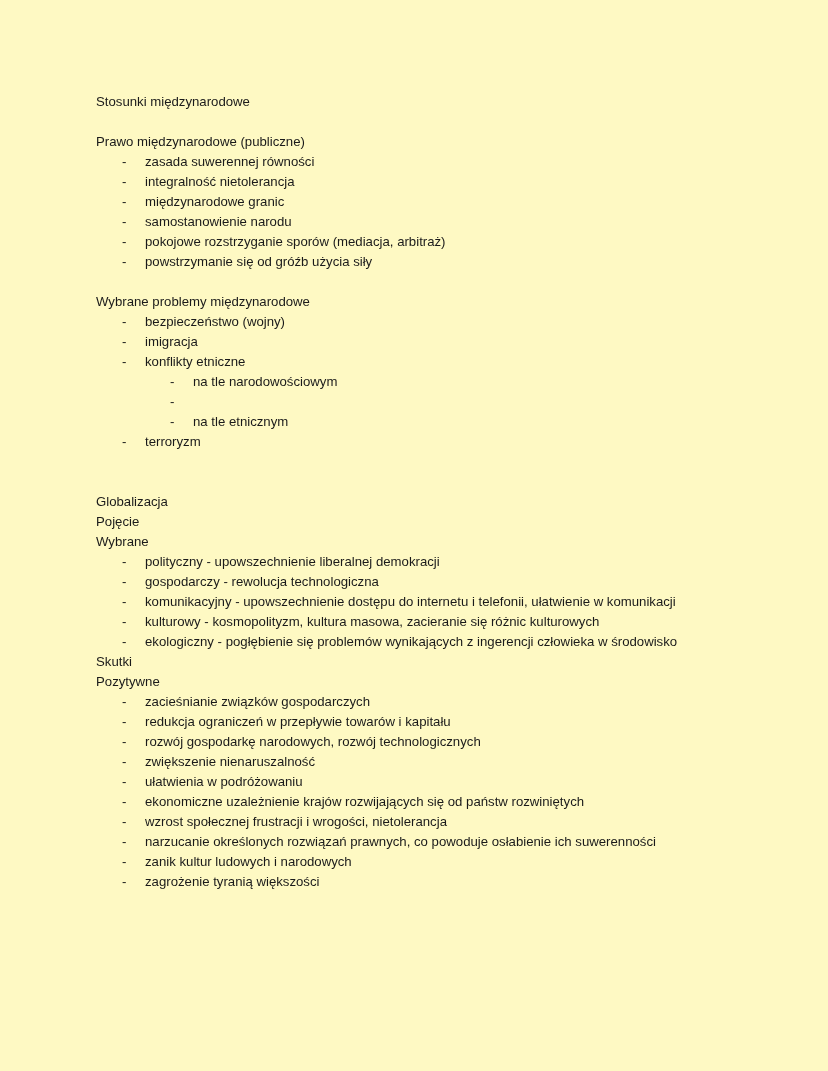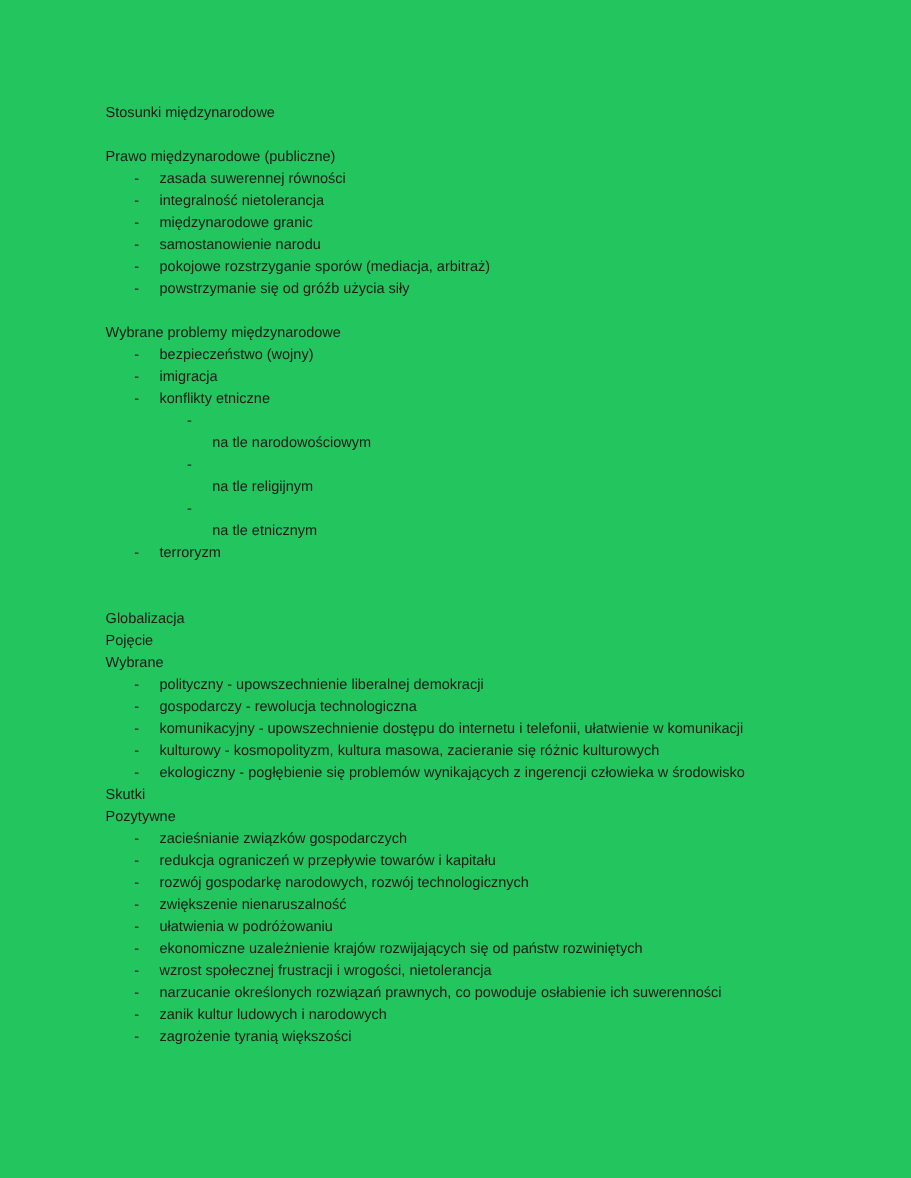--- a/index.html
+++ b/index.html
@@ -11,21 +11,21 @@
     width: 828px;
     height: 1071px;
     font-family: "Liberation Sans", sans-serif;
     color: #1a1a1a;
     overflow: hidden;
   }
   #page {
     position: relative;
     width: 828px;
     height: 1071px;
-    background: #22c55e;
+    background: #fef9c3;
     box-sizing: border-box;
     padding: 92px 100px 0 96px;
   }
   .doc {
     font-size: 13.2px;
     line-height: 20px;
   }
   
   .line {
     margin: 0;
@@ -49,21 +49,21 @@
   }
   .item > .txt {
     flex: 1 1 auto;
     min-width: 0;
   }
   
   .lvl1 > .dash { width: 23px; margin-left: 26px; }
   .lvl1 > .txt  { max-width: 578px; }
   
   .lvl2 > .dash { width: 23px; margin-left: 74px; }
-  .lvl2 > .txt  { max-width: 530px; margin-top: 20px; }
+  .lvl2 > .txt  { max-width: 530px; }
 </style>
 </head>
 <body>
 
 <div id="page">
   <div class="doc">
 
     <p class="line">Stosunki międzynarodowe</p>
 
     <div class="gap-1"></div>
@@ -111,21 +111,20 @@
       <span class="dash">-</span>
       <span class="txt">konflikty etniczne</span>
     </div>
 
     <div class="item lvl2">
       <span class="dash">-</span>
       <span class="txt">na tle narodowościowym</span>
     </div>
     <div class="item lvl2">
       <span class="dash">-</span>
-      <span class="txt">na tle religijnym</span>
     </div>
     <div class="item lvl2">
       <span class="dash">-</span>
       <span class="txt">na tle etnicznym</span>
     </div>
 
     <div class="item lvl1">
       <span class="dash">-</span>
       <span class="txt">terroryzm</span>
     </div>

